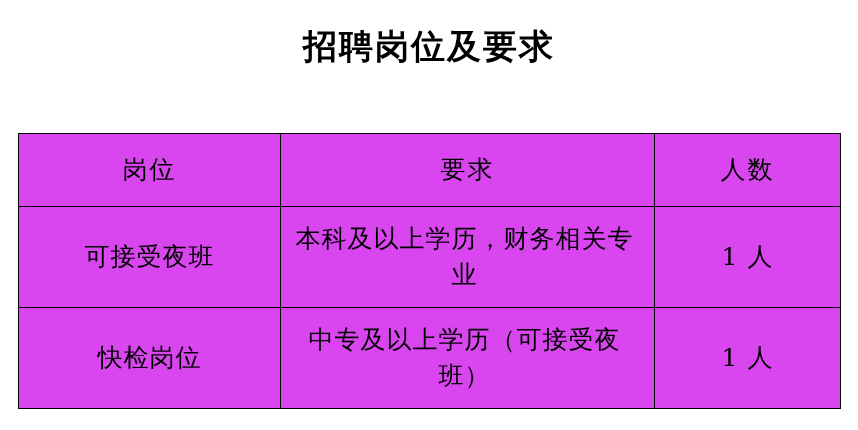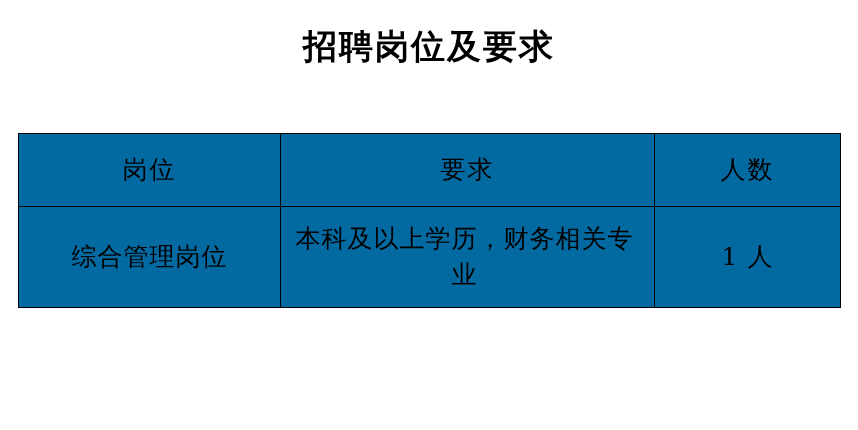--- a/index.html
+++ b/index.html
@@ -33,21 +33,21 @@
   .table-wrap {
     position: absolute;
     left: 18px;
     top: 133px;
     width: 822px;
   }
   table.recruit {
     border-collapse: collapse;
     width: 822px;
     table-layout: fixed;
-    background: #0369a1;
+    background: #d946ef;
   }
   table.recruit td, table.recruit th {
     border: 1px solid #000000;
     text-align: center;
     vertical-align: middle;
     font-weight: normal;
     padding: 4px 10px;
     line-height: 1.45;
   }
   .col-pos   { width: 262px; }
@@ -86,21 +86,26 @@
       </colgroup>
       <thead>
         <tr>
           <td>岗位</td>
           <td>要求</td>
           <td>人数</td>
         </tr>
       </thead>
       <tbody>
         <tr>
-          <td>综合管理岗位</td>
+          <td>可接受夜班</td>
           <td class="req-cell">本科及以上学历，财务相关专业</td>
+          <td>1 人</td>
+        </tr>
+        <tr>
+          <td>快检岗位</td>
+          <td class="req-cell">中专及以上学历（可接受夜班）</td>
           <td>1 人</td>
         </tr>
       </tbody>
     </table>
   </div>
 
 </div>
 
 </body></html>

